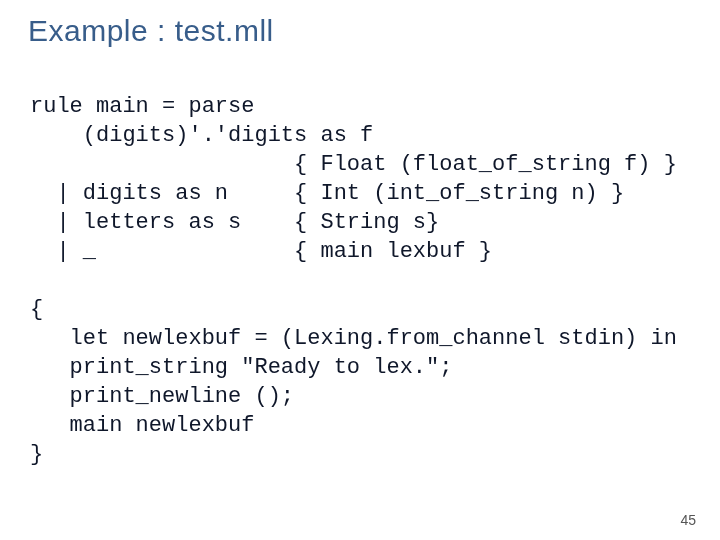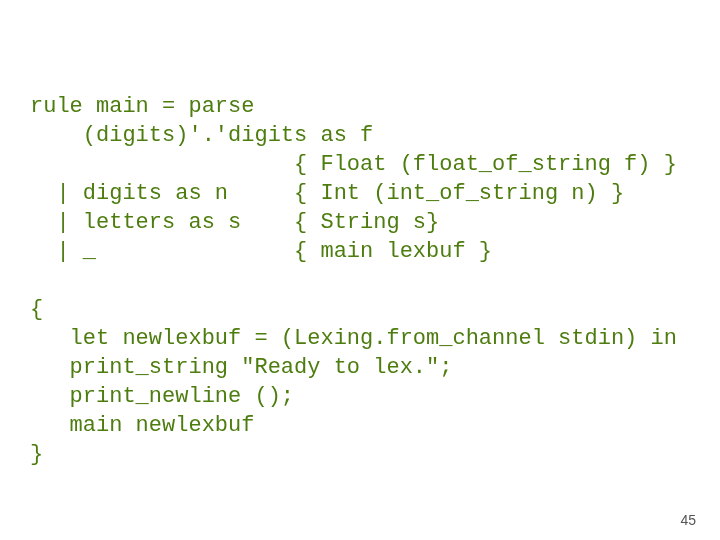--- a/index.html
+++ b/index.html
@@ -26,35 +26,36 @@
     color: #385d8a;
     letter-spacing: 0.5px;
   }
   .code {
     position: absolute;
     top: 92px;
     left: 30px;
     font-family: "Courier New", Courier, monospace;
     font-size: 22px;
     line-height: 29px;
-    color: #4d7c0f;
+    color: #0f172a;
     white-space: pre;
   }
   .pagenum {
     position: absolute;
     bottom: 12px;
     right: 24px;
     font-size: 14px;
     color: #555;
   }
 </style>
 </head>
 <body>
 
 <div class="slide">
+  <div class="title">Example : test.mll</div>
   <div class="code">rule main = parse
     (digits)'.'digits as f
                     { Float (float_of_string f) }
   | digits as n     { Int (int_of_string n) }
   | letters as s    { String s}
   | _               { main lexbuf }
 
 {
    let newlexbuf = (Lexing.from_channel stdin) in
    print_string "Ready to lex.";

